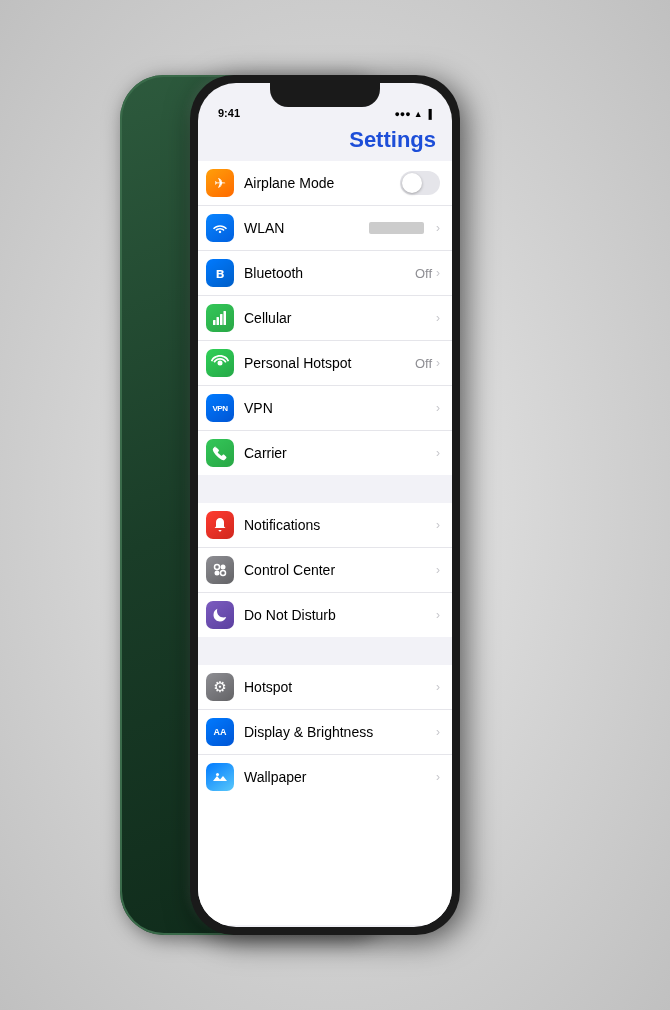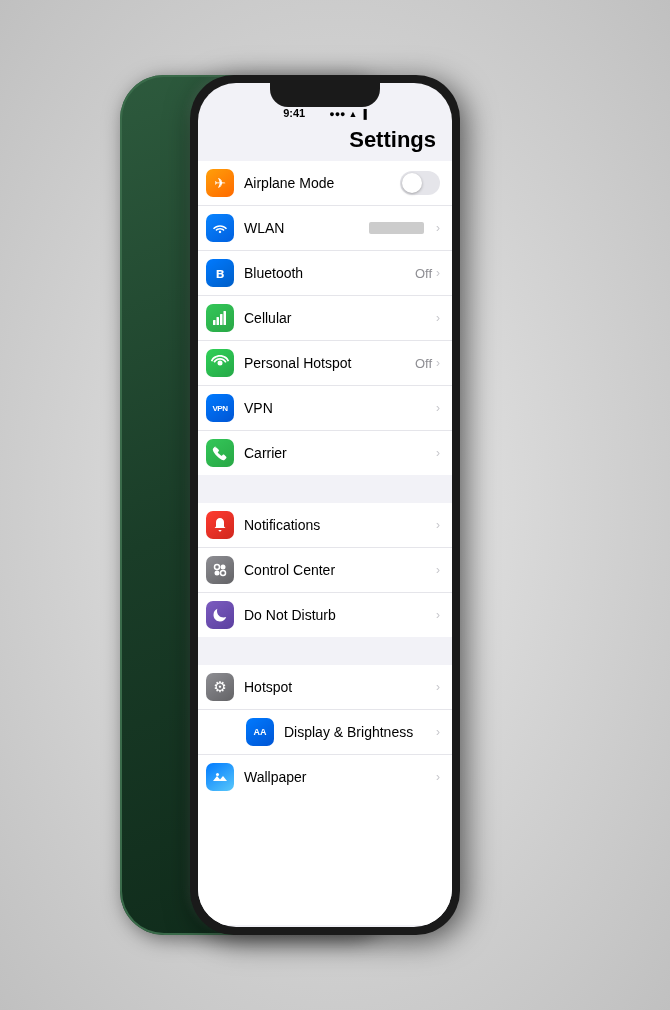--- a/index.html
+++ b/index.html
@@ -65,21 +65,21 @@
       background: #1a1a1a;
       border-radius: 0 0 18px 18px;
       z-index: 10;
     }
 
     
     .status-bar {
       height: 40px;
       display: flex;
       align-items: flex-end;
-      justify-content: center;
+      justify-content: space-between;
       padding: 0 20px 4px;
       position: relative;
       z-index: 5;
       gap: 24px;
     }
 
     .status-time {
       font-size: 11px;
       font-weight: 600;
       color: #000;
@@ -95,21 +95,21 @@
       font-size: 9px;
       color: #000;
     }
 
     
     .nav-title {
       text-align: right;
       padding: 4px 16px 8px;
       font-size: 22px;
       font-weight: 700;
-      color: #000000;
+      color: #1d4ed8;
     }
 
     
     .settings-list {
       background: #fff;
       overflow-y: auto;
       height: calc(100% - 80px);
     }
 
     .settings-group {
@@ -148,21 +148,21 @@
     .icon-blue { background: linear-gradient(145deg, #0984ff, #0060df); }
     .icon-blue-dark { background: linear-gradient(145deg, #007aff, #005ec7); }
     .icon-green { background: linear-gradient(145deg, #34c759, #28a745); }
     .icon-green-light { background: linear-gradient(145deg, #30d158, #25a847); }
     .icon-blue-vpn { background: linear-gradient(145deg, #007aff, #0055d4); }
     .icon-green-phone { background: linear-gradient(145deg, #34c759, #28a745); }
     .icon-red { background: linear-gradient(145deg, #ff3b30, #d0281e); }
     .icon-gray { background: linear-gradient(145deg, #8e8e93, #636366); }
     .icon-purple { background: linear-gradient(145deg, #7c5cbf, #5b3fa0); }
     .icon-gray-settings { background: linear-gradient(145deg, #8e8e93, #636366); }
-    .icon-blue-aa { background: linear-gradient(145deg, #007aff, #0055d4); margin-left: 40px; }
+    .icon-blue-aa { background: linear-gradient(145deg, #007aff, #0055d4); }
     .icon-blue-wallpaper { background: linear-gradient(145deg, #007aff, #5ac8fa); }
 
     .item-label {
       flex: 1;
       font-size: 14px;
       color: #000;
     }
 
     .item-value {
       font-size: 13px;

